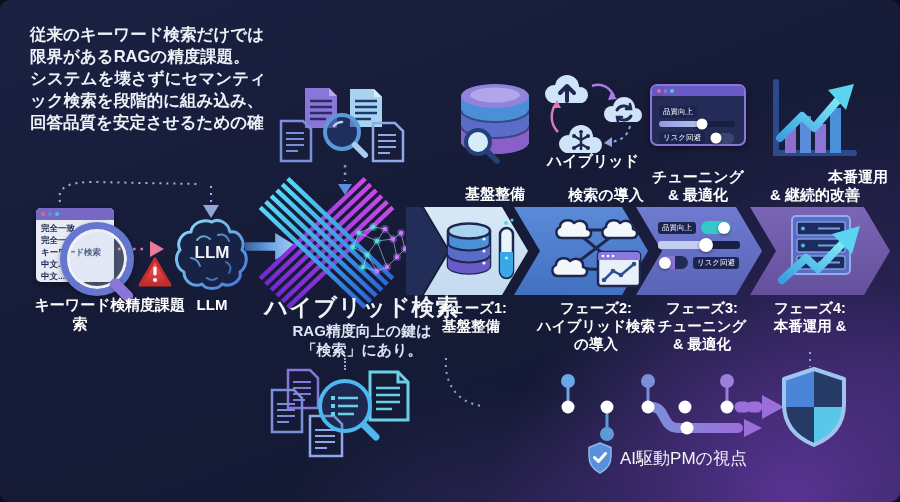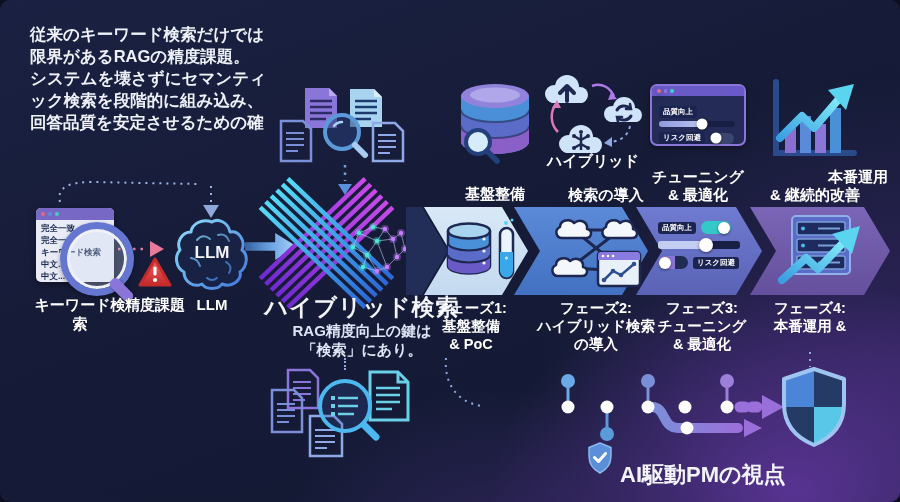--- a/index.html
+++ b/index.html
@@ -31,40 +31,40 @@
   
   .arrow-blue{left:245px;top:233px;width:52px;height:27px;
     background:linear-gradient(90deg,#35619f,#6ea4e4,#a9d3f6);
     clip-path:polygon(0 34%,58% 34%,58% 0,100% 50%,58% 100%,58% 66%,0 66%);}
   
   .hyb-title{left:256px;top:292px;width:212px;font-size:23px;letter-spacing:1px;}
   .hyb-sub{left:256px;width:212px;font-size:15px;color:#dde4f5;}
   
   .panel{background:#232b56;border:2px solid #8a76d8;border-radius:7px;box-shadow:0 2px 6px rgba(0,0,0,.4);}
   .panel .pbar{height:10px;background:#6a5ac8;border-radius:4px 4px 0 0;display:flex;align-items:center;gap:3px;padding-left:5px;}
-  .pill{display:inline-block;background:#1b2450;color:#fff;font-size:7.5px;font-weight:700;border-radius:3px;padding:1px 4px;white-space:nowrap;}
+  .pill{display:inline-block;background:#1b2450;color:#fff;font-size:7.5px;font-weight:400;border-radius:3px;padding:1px 4px;white-space:nowrap;}
   .slider{position:relative;height:6px;border-radius:3px;background:linear-gradient(90deg,#8f9ae0 0%,#b9c4f0 55%,#171f44 55%,#171f44 100%);}
   .knob{position:absolute;top:50%;transform:translate(-50%,-50%);background:#fff;border-radius:50%;box-shadow:0 1px 3px rgba(0,0,0,.5);}
   .toggle{position:relative;border-radius:8px;}
   
   .chev{position:absolute;top:207px;height:88px;
     clip-path:polygon(0 0,calc(100% - 26px) 0,100% 50%,calc(100% - 26px) 100%,0 100%,26px 50%);}
   .chev-dark{position:absolute;top:207px;height:88px;width:42px;left:406px;background:#232e58;
     clip-path:polygon(0 0,16px 0,42px 50%,16px 100%,0 100%);}
   .c1{left:424px;width:104px;background:linear-gradient(180deg,#d8e8f7,#c4daf0);}
   .c2{left:514px;width:134px;background:linear-gradient(180deg,#5a8ad8,#4371c2);}
   .c3{left:636px;width:126px;background:linear-gradient(180deg,#6f7bd0,#5a63b6);}
   .c4{left:750px;width:140px;background:linear-gradient(180deg,#7b65b6,#64509c);}
   
   .c3panel{left:658px;top:221px;width:84px;height:60px;}
   .c3row{display:flex;align-items:center;gap:5px;margin-bottom:5px;}
   
   .phase{top:299px;font-size:14.5px;font-weight:700;line-height:1.25;color:#fff;text-align:center;}
   
-  .pm-text{left:620px;top:460px;font-size:22px;font-weight:700;}
+  .pm-text{left:620px;top:447px;font-size:17px;font-weight:400;}
   svg{display:block;overflow:visible;}
 </style>
 </head>
 <body>
 
 <div class="stage">
 
   <svg class="abs" style="left:0;top:0" width="900" height="502" viewBox="0 0 900 502">
     <path d="M60 202 C56 186 72 182 92 182 L198 184" fill="none" stroke="#9fb4e8" stroke-width="2" stroke-dasharray="2 5"></path>
     <path d="M211 186 V204" fill="none" stroke="#9fb4e8" stroke-width="2" stroke-dasharray="2 5"></path>
@@ -435,21 +435,20 @@
           <line x1="44" y1="48.5" x2="66" y2="48.5"></line>
         </g>
     </g>
     <path d="M8 66 L32 44 L44 55 L68 30" stroke="url(#cyg)" stroke-width="8" fill="none" stroke-linejoin="round" stroke-linecap="round"></path>
     <polygon points="58,20 86,12 78,40" fill="#5bd4f0"></polygon>
   </svg>
 
   <div class="abs phase" style="left:412px;width:118px;">
     <div>フェーズ1:</div>
     <div>基盤整備</div>
-    <div>&amp; PoC</div>
   </div>
   <div class="abs phase" style="left:518px;width:156px;">
     <div>フェーズ2:</div>
     <div>ハイブリッド検索</div>
     <div>の導入</div>
   </div>
   <div class="abs phase" style="left:645px;width:114px;">
     <div>フェーズ3:</div>
     <div>チューニング</div>
     <div>&amp; 最適化</div>

